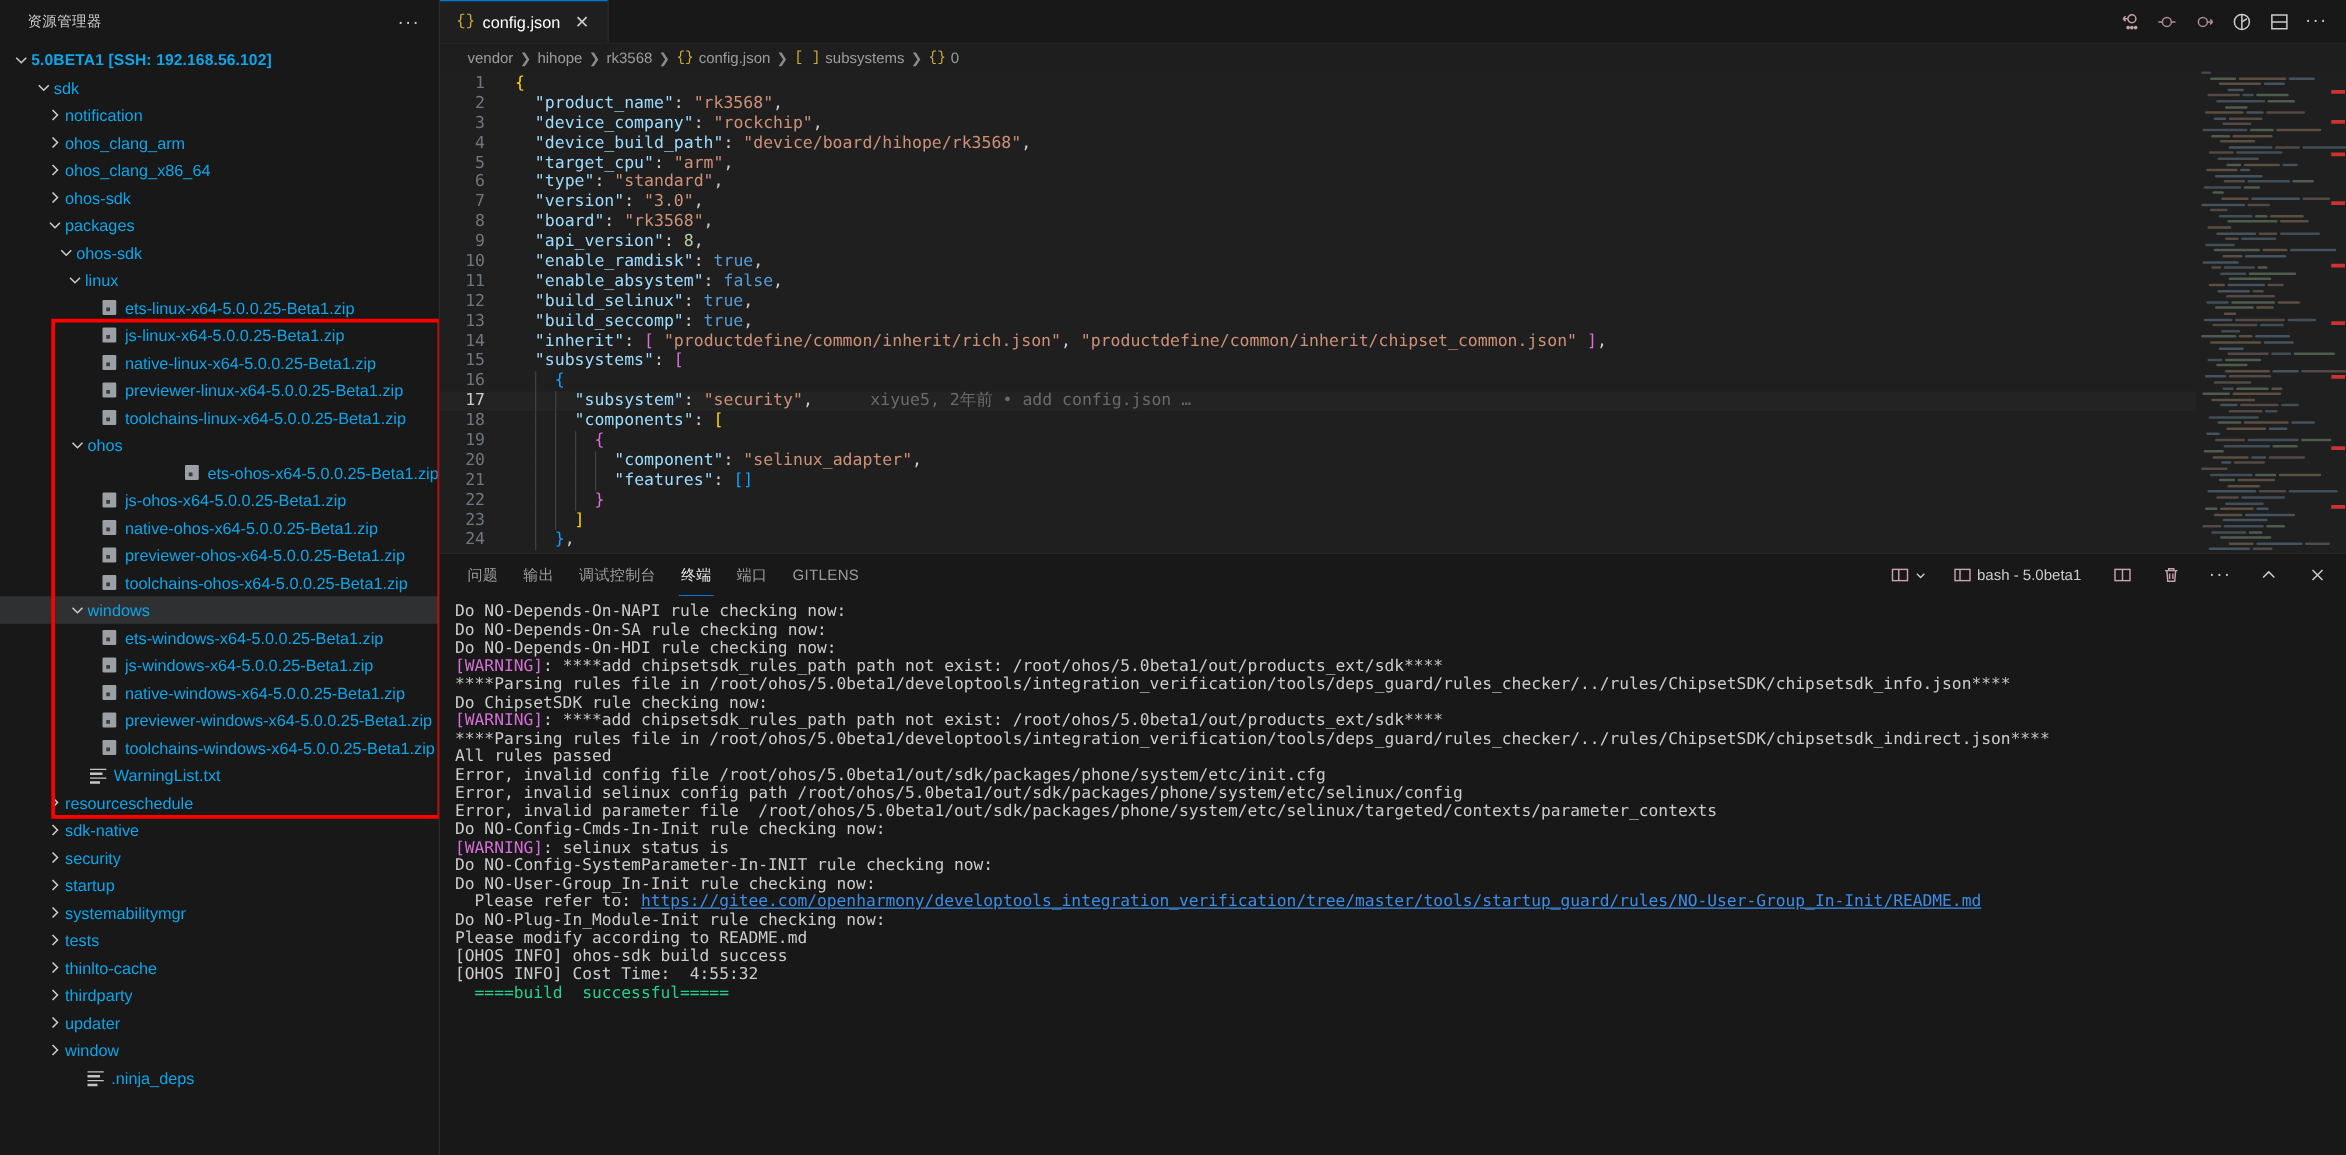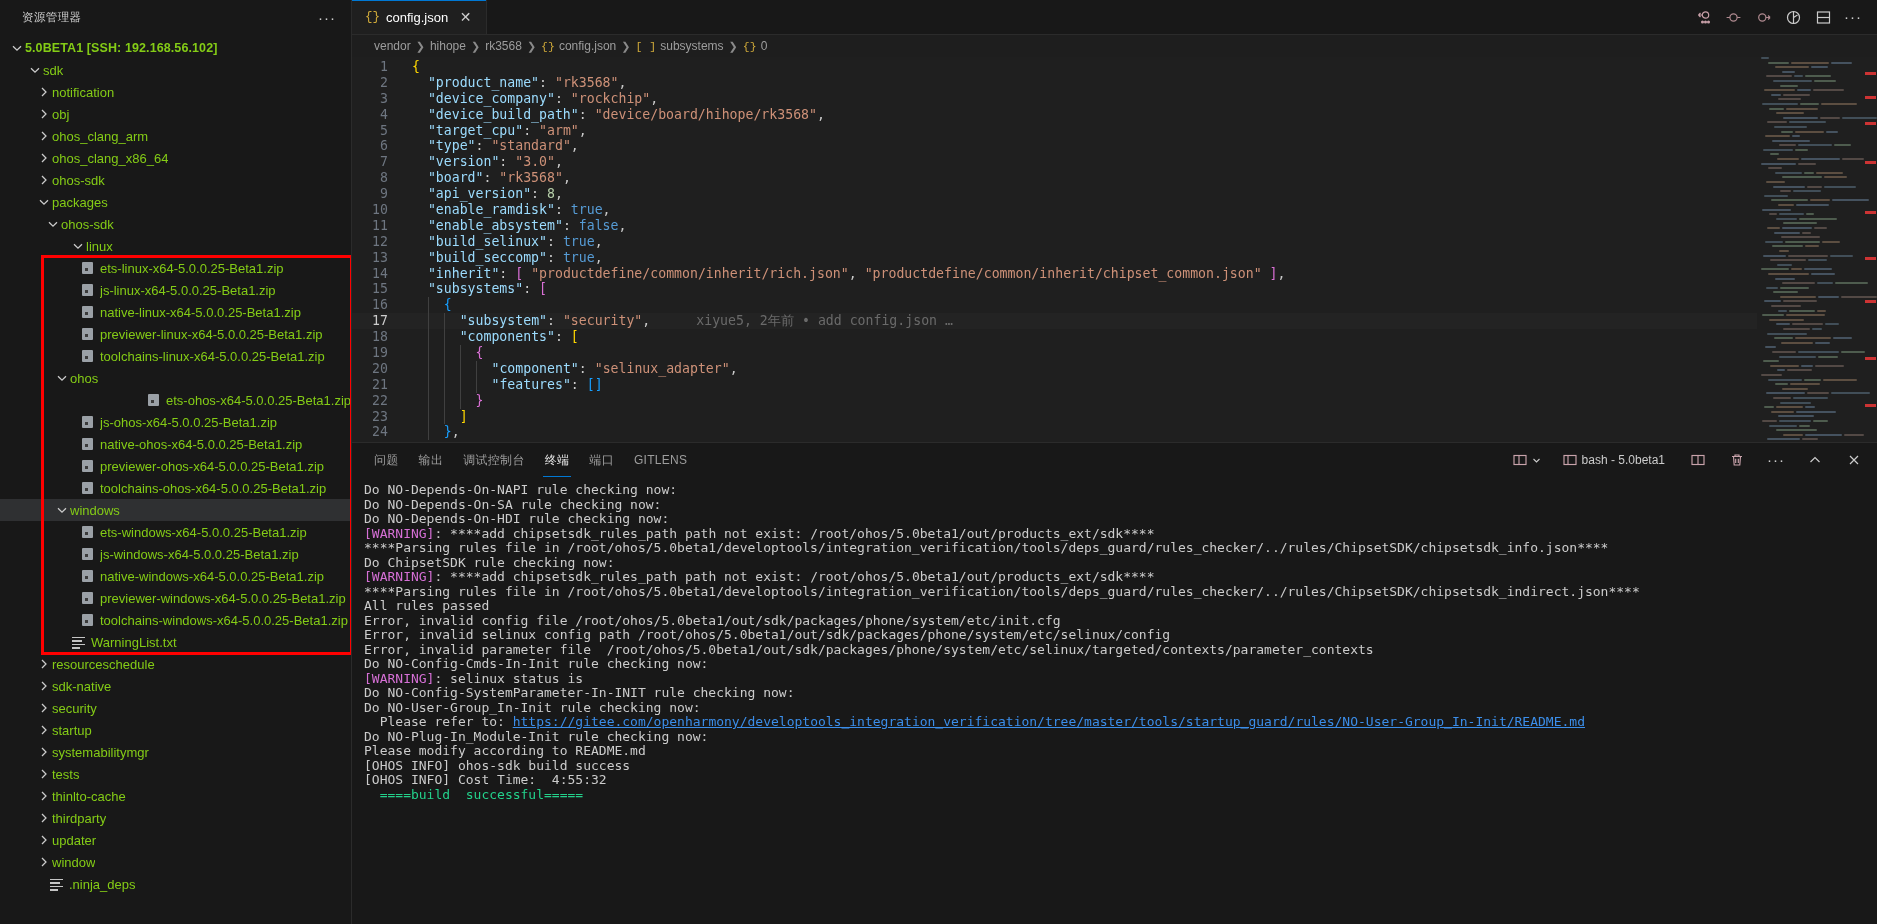--- a/index.html
+++ b/index.html
@@ -26,21 +26,21 @@
     padding: 0 10px 0 22px;
     color: #cccccc; font-size: 11.5px; letter-spacing: .4px;
   }
   .sidebar-title { flex: 1; }
   .sidebar-actions { display: flex; align-items: center; gap: 5px; color: #cccccc; }
   .dots { font-size: 15px; line-height: 1; letter-spacing: 1px; padding: 0 5px; cursor: pointer; }
 
   .tree { flex: 1; overflow: hidden; position: relative; padding-top: 2px; }
   .trow {
     height: 22px; display: flex; align-items: center;
-    color: #84cc16; font-size: 13px; white-space: nowrap;
+    color: #0ea5e9; font-size: 13px; white-space: nowrap;
     cursor: pointer; position: relative;
   }
   .trow.selected { background: #2f3032; }
   .twist {
     width: 16px; min-width: 16px; height: 22px;
     display: flex; align-items: center; justify-content: center;
     color: #cccccc; font-size: 0;
   }
   .twist svg { width: 16px; height: 16px; display: block; }
   .tlabel { overflow: hidden; text-overflow: clip; }
@@ -231,28 +231,20 @@
             </svg>
           </span>
           <span class="tlabel">notification</span>
         </div>
         <div class="trow" style="padding-left: 36px;">
           <span class="twist">
             <svg viewBox="0 0 16 16" fill="none" stroke="#cccccc" stroke-width="1.25">
               <path d="M6 4l4 4-4 4"></path>
             </svg>
           </span>
-          <span class="tlabel">obj</span>
-        </div>
-        <div class="trow" style="padding-left: 36px;">
-          <span class="twist">
-            <svg viewBox="0 0 16 16" fill="none" stroke="#cccccc" stroke-width="1.25">
-              <path d="M6 4l4 4-4 4"></path>
-            </svg>
-          </span>
           <span class="tlabel">ohos_clang_arm</span>
         </div>
         <div class="trow" style="padding-left: 36px;">
           <span class="twist">
             <svg viewBox="0 0 16 16" fill="none" stroke="#cccccc" stroke-width="1.25">
               <path d="M6 4l4 4-4 4"></path>
             </svg>
           </span>
           <span class="tlabel">ohos_clang_x86_64</span>
         </div>
@@ -273,21 +265,21 @@
           <span class="tlabel">packages</span>
         </div>
         <div class="trow" style="padding-left: 45px;">
           <span class="twist">
             <svg viewBox="0 0 16 16" fill="none" stroke="#cccccc" stroke-width="1.25">
               <path d="M4 6.2l4 4 4-4"></path>
             </svg>
           </span>
           <span class="tlabel">ohos-sdk</span>
         </div>
-        <div class="trow" style="padding-left: 70px;">
+        <div class="trow" style="padding-left: 52px;">
           <span class="twist">
             <svg viewBox="0 0 16 16" fill="none" stroke="#cccccc" stroke-width="1.25">
               <path d="M4 6.2l4 4 4-4"></path>
             </svg>
           </span>
           <span class="tlabel">linux</span>
         </div>
         <div class="trow" style="padding-left: 63px;">
           <span class="twist"></span>
           <span class="ficon">
@@ -494,21 +486,21 @@
           <span class="tlabel">updater</span>
         </div>
         <div class="trow" style="padding-left: 36px;">
           <span class="twist">
             <svg viewBox="0 0 16 16" fill="none" stroke="#cccccc" stroke-width="1.25">
               <path d="M6 4l4 4-4 4"></path>
             </svg>
           </span>
           <span class="tlabel">window</span>
         </div>
-        <div class="trow" style="padding-left: 32px;">
+        <div class="trow" style="padding-left: 52px;">
           <span class="twist"></span>
           <span class="ficon">
             <span class="txt-glyph">
               <i></i>
               <i></i>
               <i></i>
               <i></i>
             </span>
           </span>
           <span class="tlabel">.ninja_deps</span>

